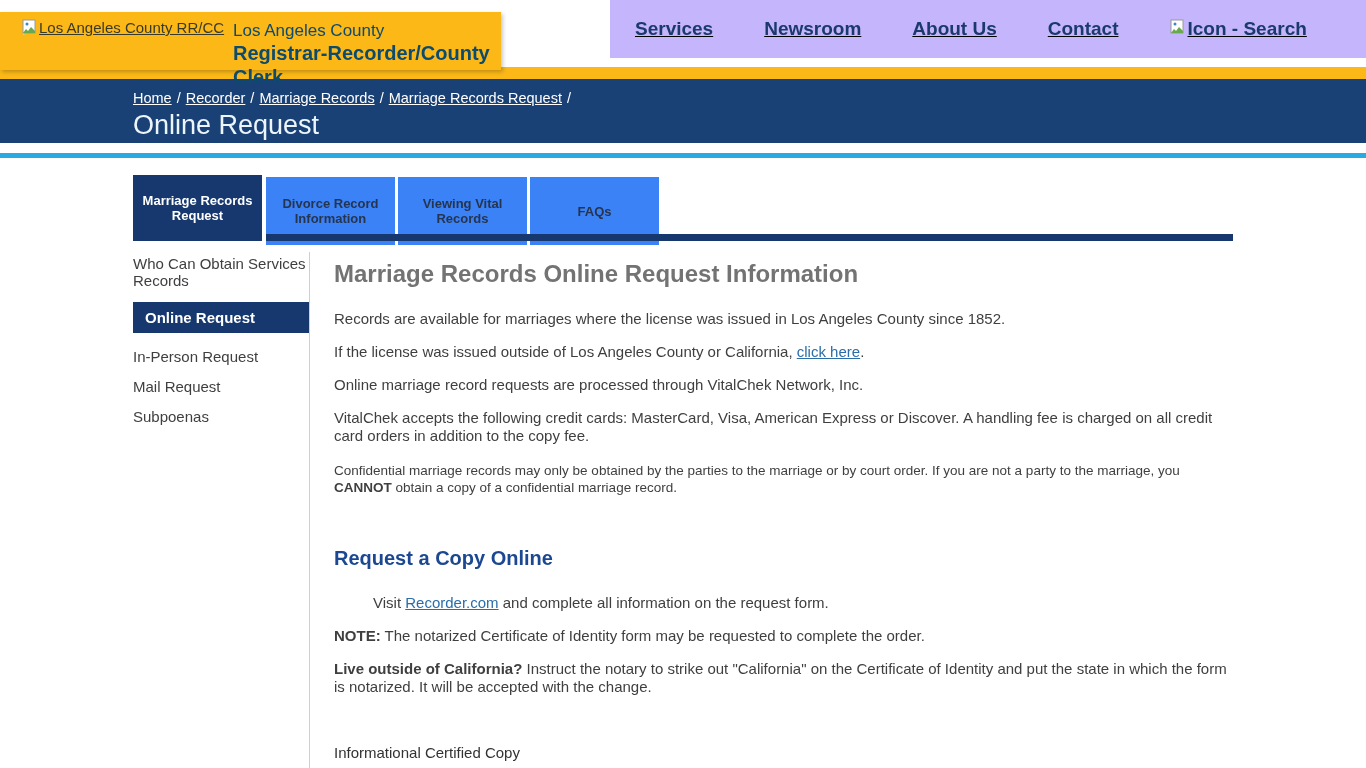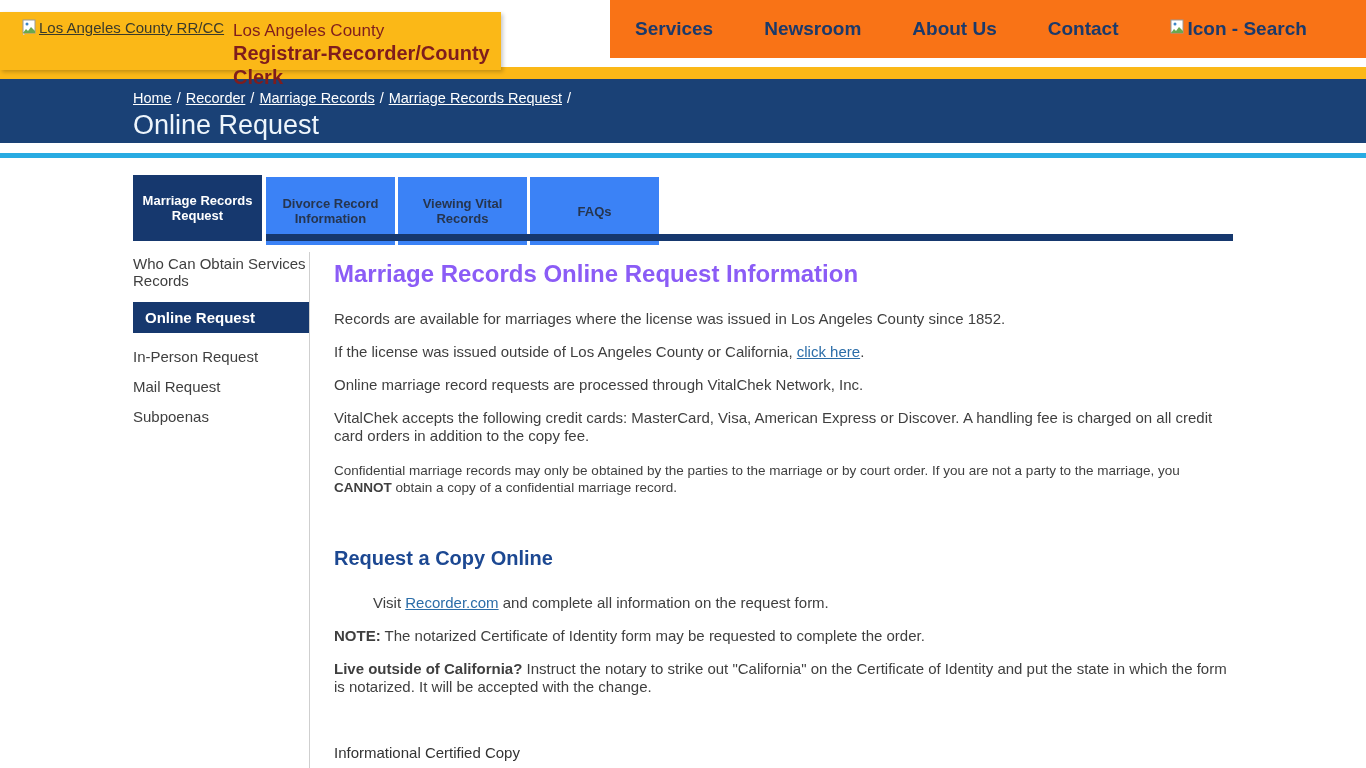--- a/index.html
+++ b/index.html
@@ -16,29 +16,29 @@
   .logo-area {
     position: absolute; left: 0; top: 12px; width: 501px; height: 58px;
     background: #FBB817; z-index: 3;
     box-shadow: 2px 2px 4px rgba(0,0,0,0.22);
   }
   .logo-link {
     position: absolute; left: 22px; top: 7px;
     display: flex; align-items: flex-start; gap: 2px;
     font-size: 15px; color: #3a3a2a; text-decoration: underline;
   }
-  .dept { position: absolute; left: 233px; top: 8px; color: #7f1d1d; }
+  .dept { position: absolute; left: 233px; top: 8px; color: #0c4a6e; }
   .dept-line1 { font-size: 17px; line-height: 21px; }
   .dept-line2 { font-size: 20px; font-weight: bold; line-height: 24px; }
 
   .nav-area {
     position: absolute; left: 610px; top: 0; right: 0; height: 58px;
-    background: #f97316;
+    background: #c4b5fd;
     display: flex; align-items: center; gap: 51px;
-    padding-left: 25px; overflow: hidden; white-space: nowrap;
+    padding-left: 25px; overflow: hidden; white-space: nowrap; text-decoration: underline;
   }
   .nav-link {
     font-size: 19px; font-weight: bold; color: #1B3A6B;
     text-decoration: none; flex: 0 0 auto;
   }
   .nav-search { display: flex; align-items: center; gap: 3px; flex: 0 0 auto; }
   .broken-img { flex: 0 0 auto; display: inline-block; }
 
   .white-gap { position: absolute; left: 0; top: 58px; width: 100%; height: 9px; background: #ffffff; }
   .yellow-bar { position: absolute; left: 0; top: 67px; width: 100%; height: 12px; background: #FBB817; }
@@ -80,21 +80,21 @@
     font-size: 15px; color: #3F3F3F; line-height: 17px;
     margin: 0 0 13px 0; cursor: pointer;
   }
   .side-item.active {
     background: #16386E; color: #ffffff; font-weight: bold;
     padding: 7px 4px 7px 12px; margin: 11px 0 15px 0;
   }
 
   
   .main { position: absolute; left: 334px; top: 252px; width: 895px; }
-  .main h1 { font-size: 24px; font-weight: bold; color: #8b5cf6; margin: 8px 0 0 0; line-height: 28px; }
+  .main h1 { font-size: 24px; font-weight: bold; color: #737373; margin: 8px 0 0 0; line-height: 28px; }
   .main p { font-size: 15px; color: #3F3F3F; line-height: 18px; margin: 15px 0 0 0; }
   .main p.first { margin-top: 22px; }
   .main p.small { font-size: 13.5px; line-height: 17px; margin-top: 17px; }
   .main h2 { font-size: 20px; font-weight: bold; color: #1C4892; margin: 50px 0 0 0; line-height: 24px; }
   .main .indent { padding-left: 39px; margin-top: 24px; }
   .main .info-head { font-weight: normal; color: #333333; margin-top: 48px; }
   .main a { color: #2B6DA8; text-decoration: underline; }
   .bold { font-weight: bold; }
 </style>
 </head>

